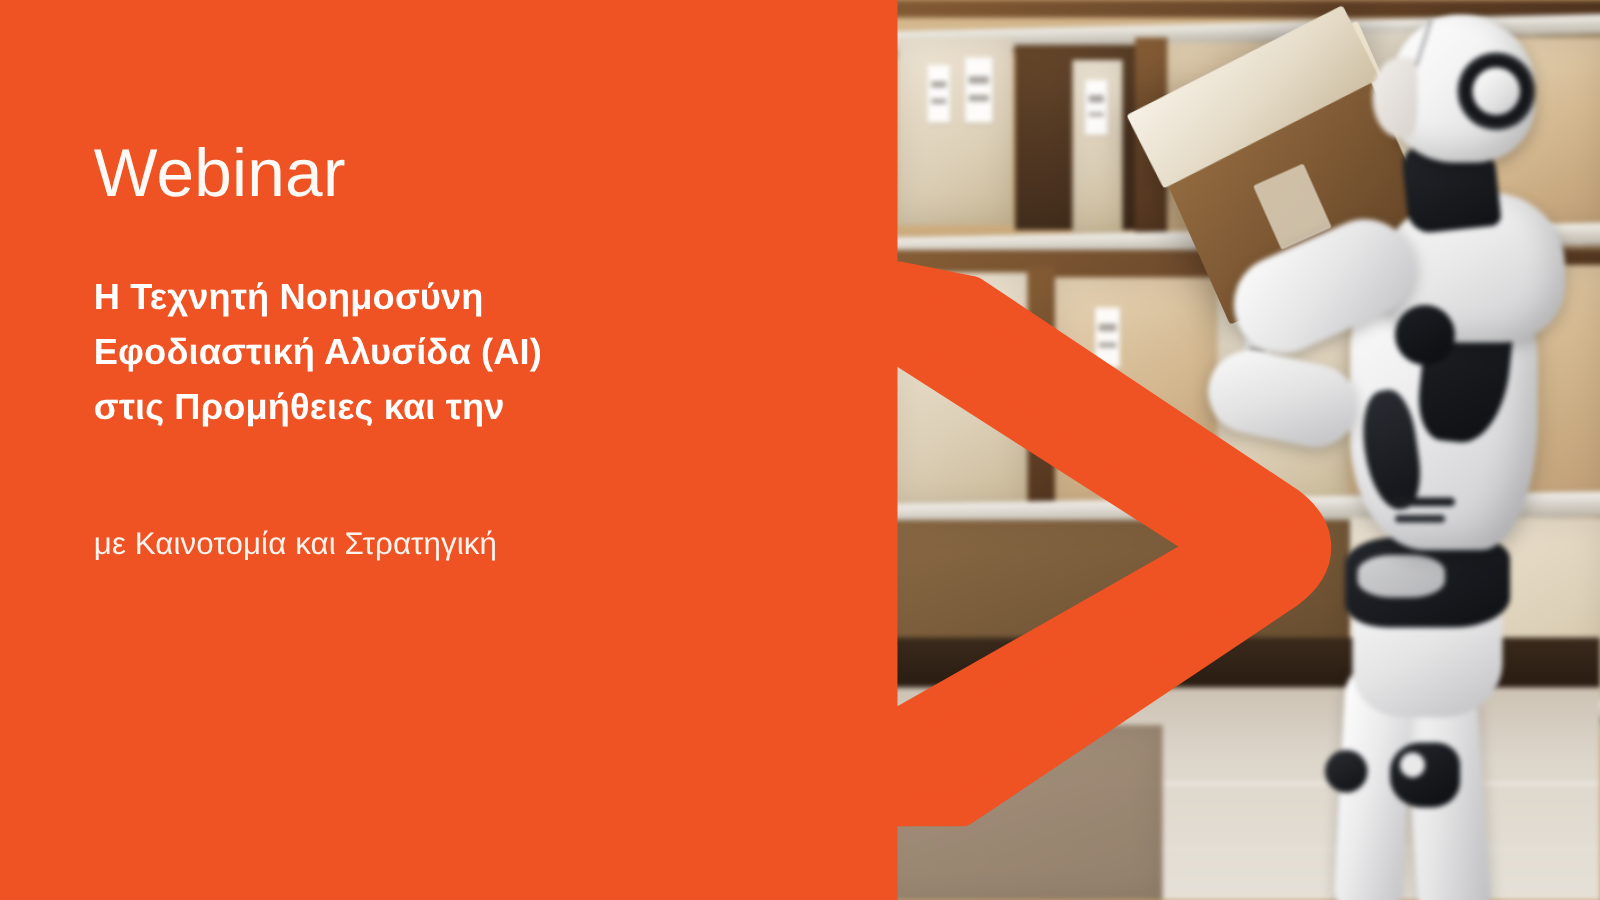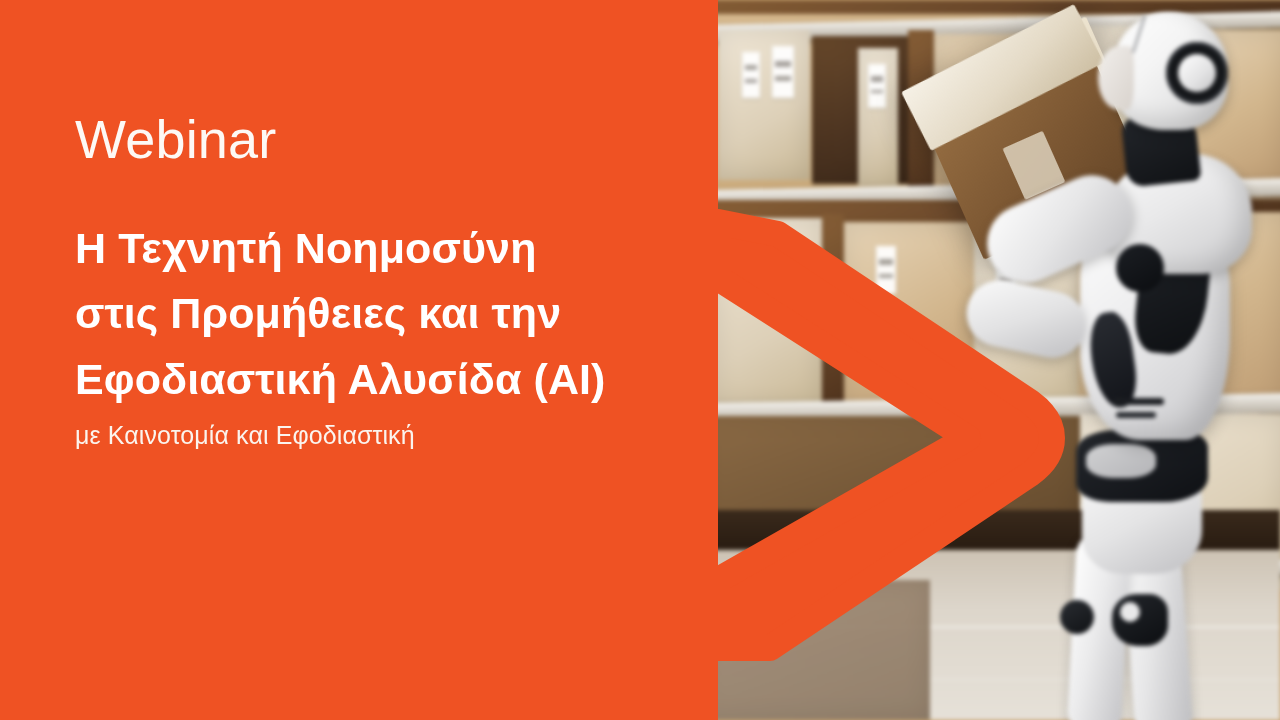--- a/index.html
+++ b/index.html
@@ -240,21 +240,21 @@
     position:absolute; left:75px; top:0; width:600px; height:588px;
     color:#fbf6f1;
   }
   .kicker{
     position:absolute; top:112px; left:0;
     font-size:54px; font-weight:300; letter-spacing:.2px; line-height:1;
     color:#fdf9f5;
   }
   .headline{
     position:absolute; top:216px; left:0; width:580px;
-    font-size:43px; font-weight:700; line-height:1.52;
+    font-size:29px; font-weight:700; line-height:1.52;
     letter-spacing:.1px;
     color:#ffffff;
   }
   .subhead{
     position:absolute; top:415px; left:0; width:580px;
     font-size:25px; font-weight:400; line-height:1.66;
     letter-spacing:.1px;
     color:#fbf4ee;
   }
   .headline span, .subhead span { display:block; }
@@ -389,22 +389,22 @@
   </div>
 
   <div class="panel"></div>
 
   <div class="copy">
 
     <div class="kicker">Webinar</div>
 
     <div class="headline">
       <span>Η Τεχνητή Νοημοσύνη</span>
+      <span>Εφοδιαστική Αλυσίδα (ΑΙ)</span>
       <span>στις Προμήθειες και την</span>
-      <span>Εφοδιαστική Αλυσίδα (ΑΙ)</span>
     </div>
 
     <div class="subhead">
-      <span>με Καινοτομία και Εφοδιαστική</span>
+      <span>με Καινοτομία και Στρατηγική</span>
     </div>
 
   </div>
 </div>
 
 </body></html>

